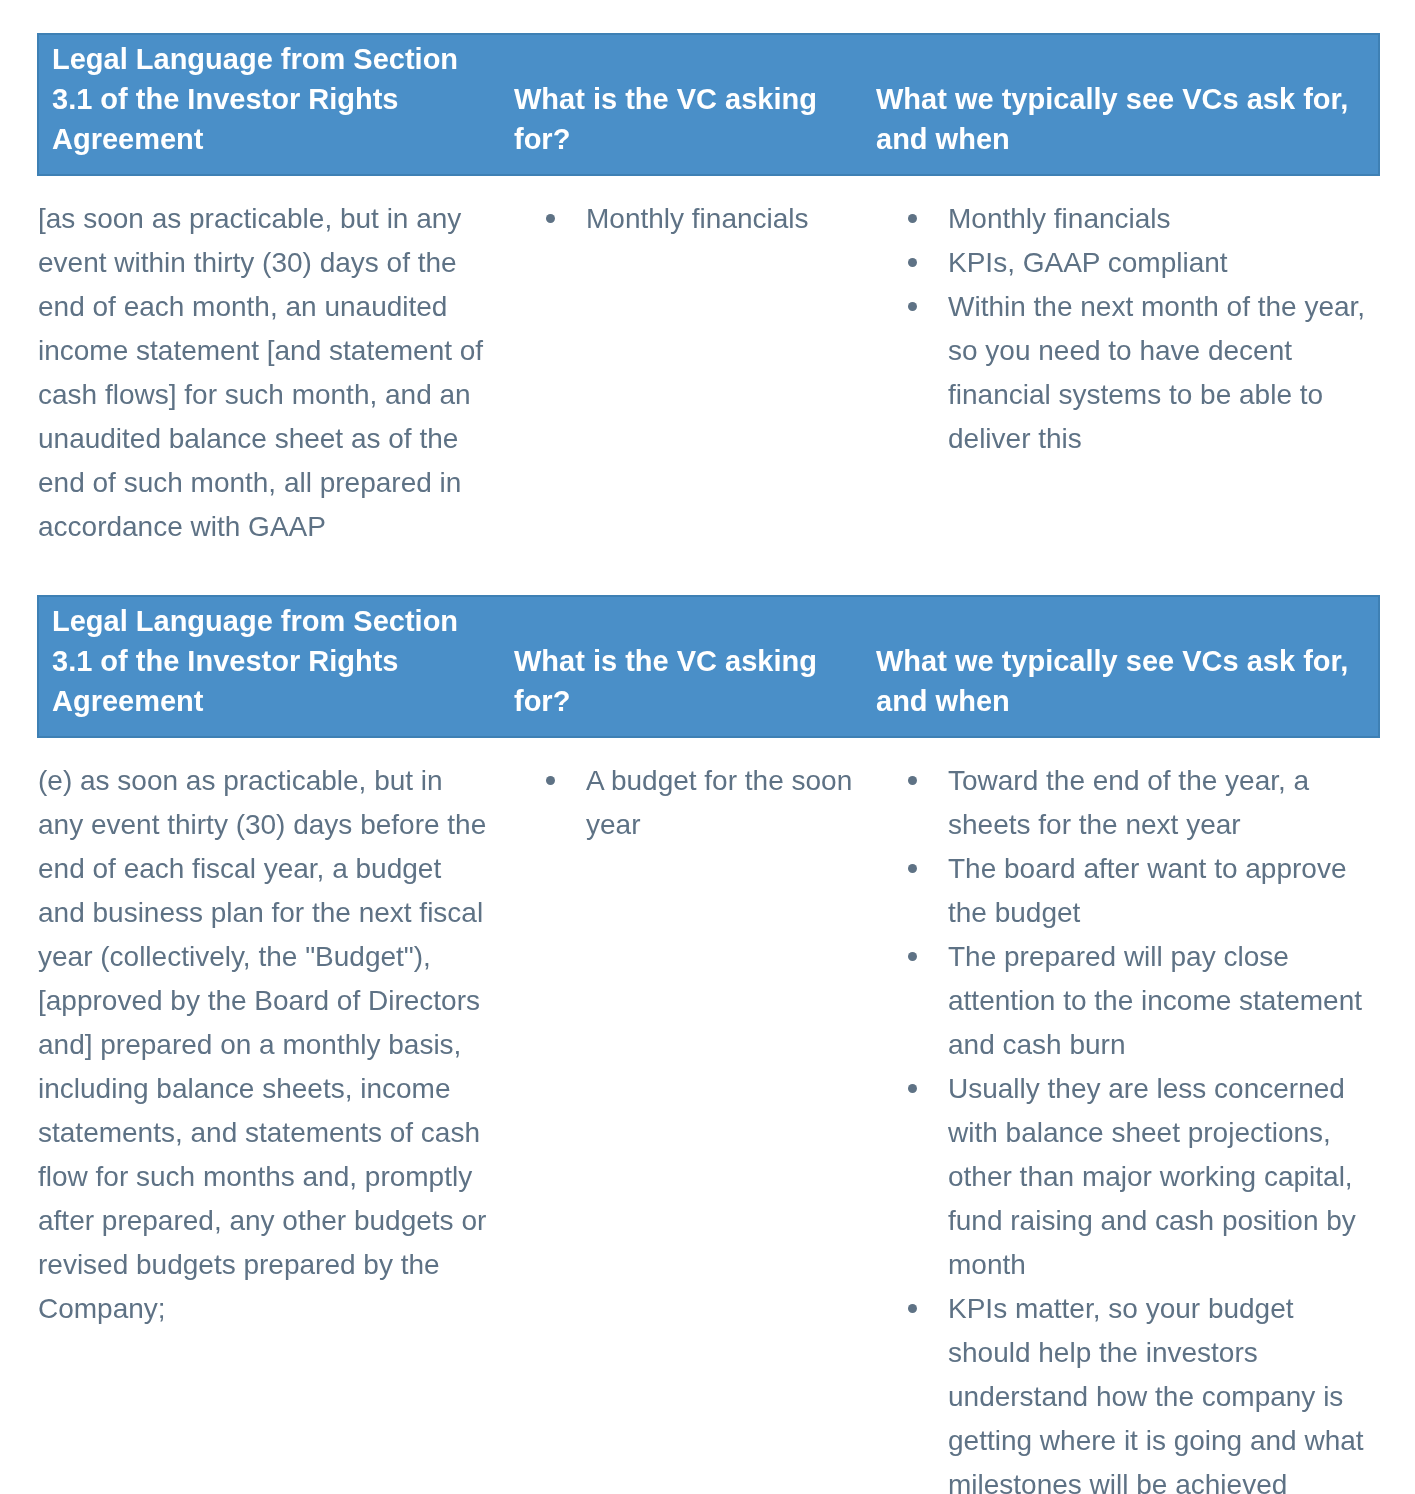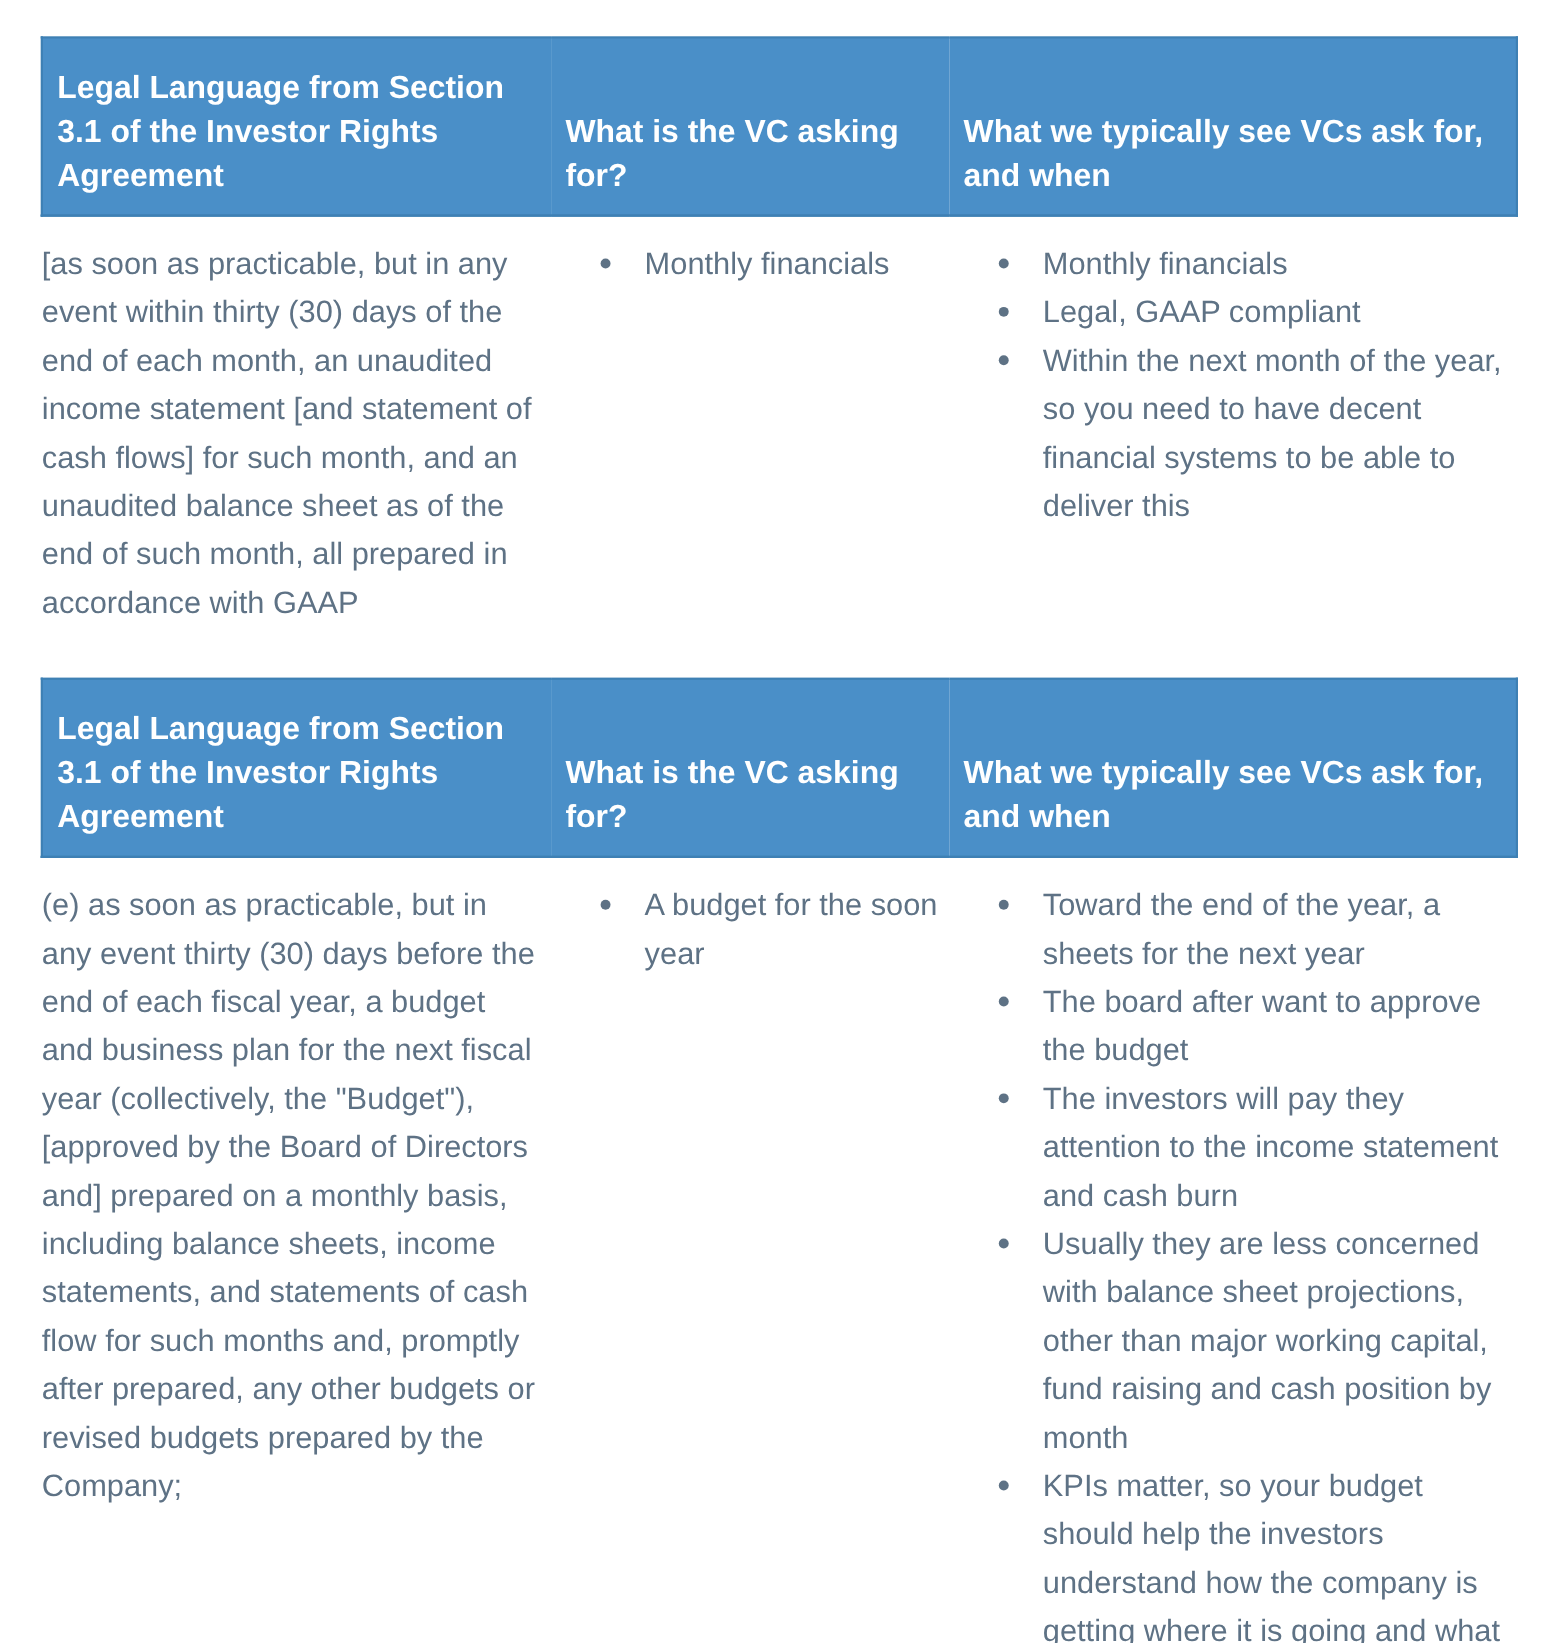--- a/index.html
+++ b/index.html
@@ -20,21 +20,21 @@
     margin: 0 0 34px 0;
   }
   table.vc-table th {
     background: var(--header_bg, #4a8fc8);
     color: var(--header_text, #ffffff);
     font-size: 29px;
     line-height: 40px;
     font-weight: 700;
     text-align: left;
     vertical-align: bottom;
-    padding: 25px 12px 15px 13px;
+    padding: 4px 12px 15px 13px;
     border-top: 2px solid var(--header_border, #3e80b4);
     border-bottom: 2px solid var(--header_border, #3e80b4);
   }
   th.col-legal   { border-left: 2px solid var(--header_border, #3e80b4); }
   th.col-asking  { padding-left: 6px; }
   th.col-typical { border-right: 2px solid var(--header_border, #3e80b4); padding-left: 13px; }
 
   table.vc-table td {
     vertical-align: top;
     color: var(--body_text, #5e7285);
@@ -83,21 +83,21 @@
       <tr>
         <td class="cell-legal">[as soon as practicable, but in any event within thirty (30) days of the end of each month, an unaudited income statement [and statement of cash flows] for such month, and an unaudited balance sheet as of the end of such month, all prepared in accordance with GAAP</td>
         <td class="cell-bullets">
           <ul class="bullets">
             <li>Monthly financials</li>
           </ul>
         </td>
         <td class="cell-bullets">
           <ul class="bullets">
             <li>Monthly financials</li>
-            <li>Legal, GAAP compliant</li>
+            <li>KPIs, GAAP compliant</li>
             <li>Within the next month of the year, so you need to have decent financial systems to be able to deliver this</li>
           </ul>
         </td>
       </tr>
     </tbody>
   </table>
 
   <table class="vc-table">
     <colgroup>
       <col style="width:463px">
@@ -116,21 +116,21 @@
         <td class="cell-legal">(e) as soon as practicable, but in any event thirty (30) days before the end of each fiscal year, a budget and business plan for the next fiscal year (collectively, the "Budget"), [approved by the Board of Directors and] prepared on a monthly basis, including balance sheets, income statements, and statements of cash flow for such months and, promptly after prepared, any other budgets or revised budgets prepared by the Company;</td>
         <td class="cell-bullets">
           <ul class="bullets">
             <li>A budget for the soon year</li>
           </ul>
         </td>
         <td class="cell-bullets">
           <ul class="bullets">
             <li>Toward the end of the year, a sheets for the next year</li>
             <li>The board after want to approve the budget</li>
-            <li>The investors will pay they attention to the income statement and cash burn</li>
+            <li>The prepared will pay close attention to the income statement and cash burn</li>
             <li>Usually they are less concerned with balance sheet projections, other than major working capital, fund raising and cash position by month</li>
             <li>KPIs matter, so your budget should help the investors understand how the company is getting where it is going and what milestones will be achieved</li>
           </ul>
         </td>
       </tr>
     </tbody>
   </table>
 
 </div>
 

